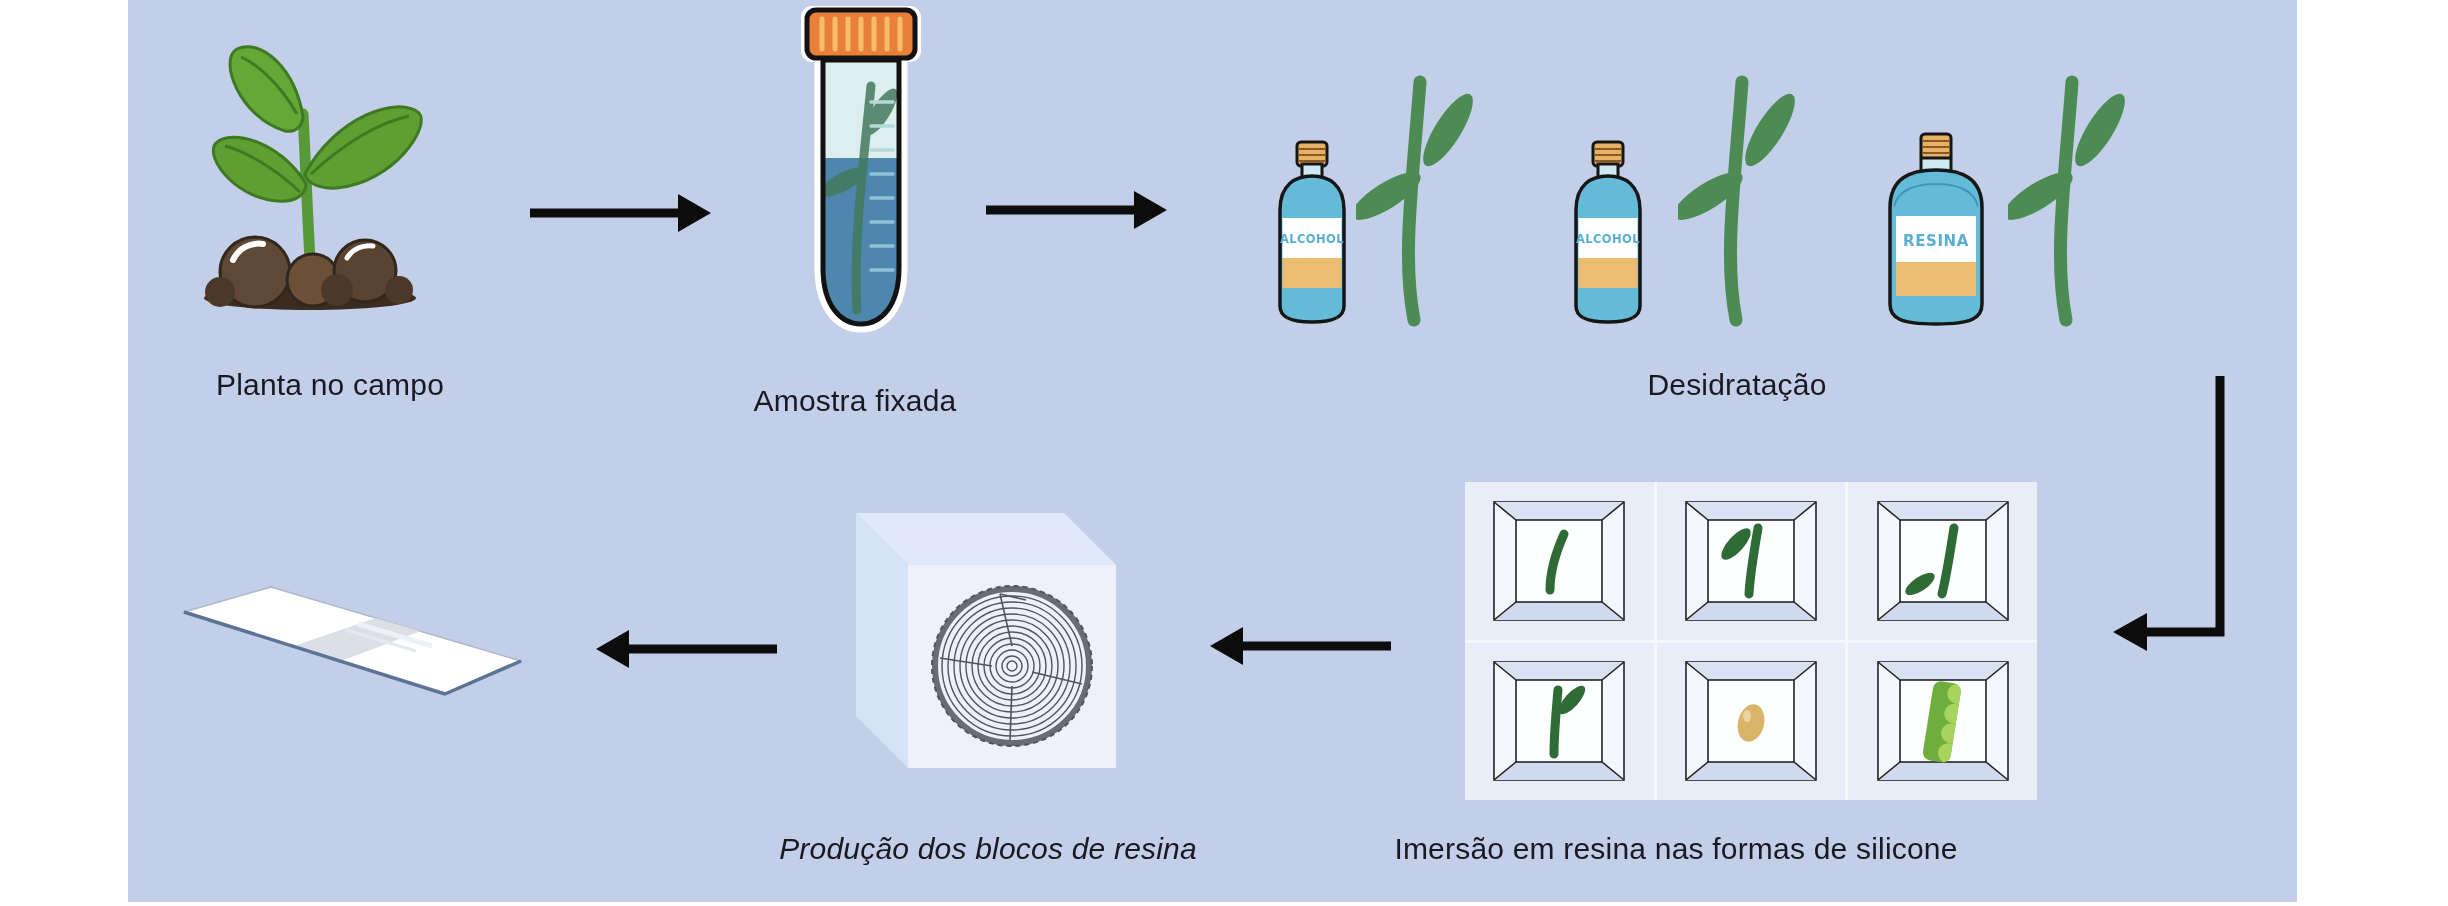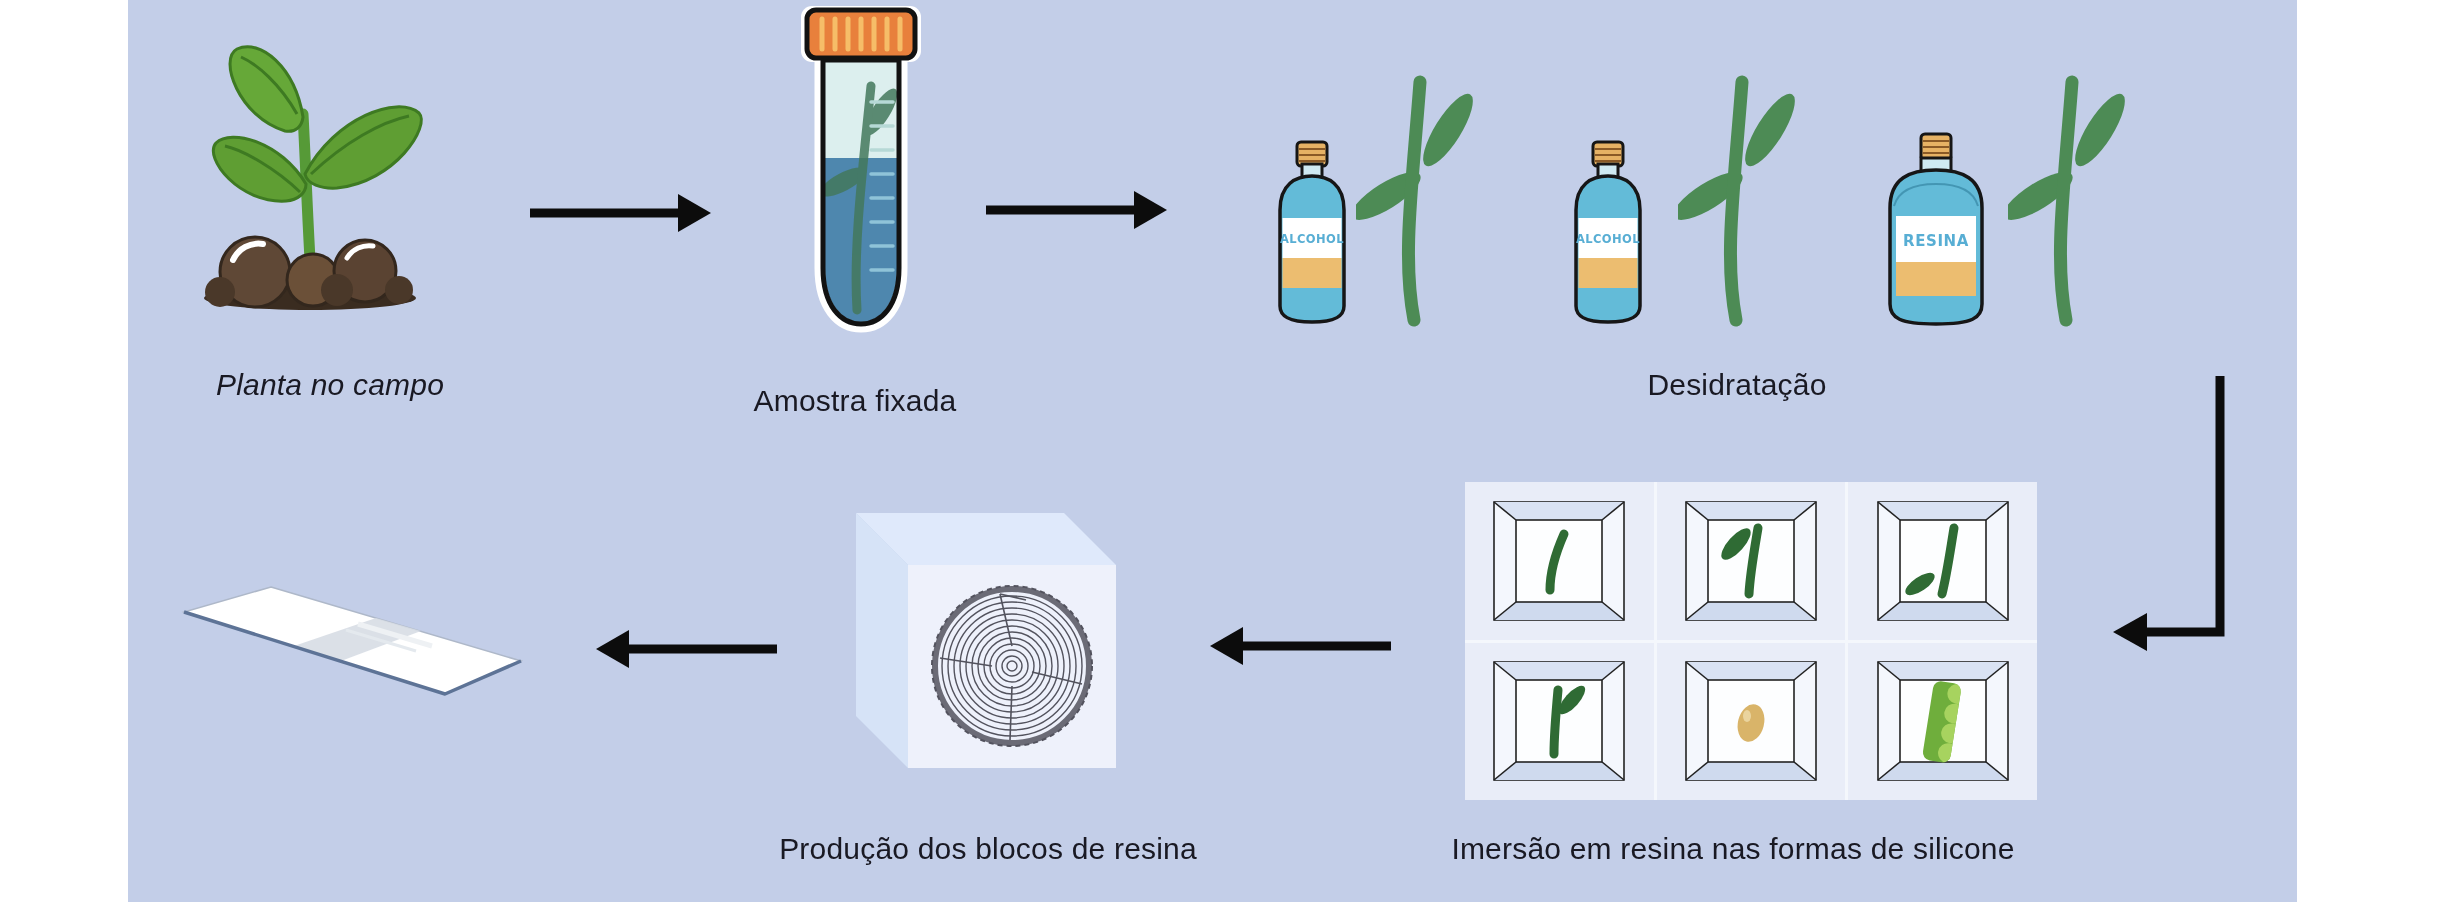--- a/index.html
+++ b/index.html
@@ -77,21 +77,21 @@
     <ellipse cx="125" cy="276" rx="106" ry="12" fill="#3a2c20"></ellipse>
     <circle cx="70" cy="250" r="35" fill="#5f4836" stroke="#33271d" stroke-width="3"></circle>
     <circle cx="128" cy="258" r="26" fill="#6b5038" stroke="#33271d" stroke-width="3"></circle>
     <circle cx="180" cy="249" r="31" fill="#5a4332" stroke="#33271d" stroke-width="3"></circle>
     <circle cx="35" cy="270" r="15" fill="#4a3829"></circle>
     <circle cx="152" cy="268" r="16" fill="#4a3829"></circle>
     <circle cx="214" cy="268" r="14" fill="#4a3829"></circle>
     <path d="M48,238 A28 28 0 0 1 78,222" stroke="#ffffff" stroke-width="6" stroke-linecap="round" fill="none"></path>
     <path d="M162,236 A26 26 0 0 1 188,224" stroke="#ffffff" stroke-width="5" stroke-linecap="round" fill="none"></path>
   </svg>
-  <div class="step-label" style="left:202px;top:368px;font-style:italic;">Planta no campo</div>
+  <div class="step-label" style="left:202px;top:368px;">Planta no campo</div>
 
   <svg class="abs" style="left:400px;top:191px;" width="185" height="44" viewBox="0 0 185 44">
     <line x1="2" y1="22" x2="154" y2="22" stroke="#0c0c0c" stroke-width="9"></line>
     <polygon points="150,3 183,22 150,41" fill="#0c0c0c"></polygon>
   </svg>
 
   <svg class="abs" style="left:667px;top:6px;" width="132" height="334" viewBox="0 0 132 334">
     <rect x="6" y="0" width="120" height="56" rx="11" fill="#ffffff"></rect>
     <path d="M28,54 L28,262 C28,300 46,318 66,318 C86,318 104,300 104,262 L104,54 Z" fill="#ffffff" stroke="#ffffff" stroke-width="17"></path>
     <path d="M28,54 L28,262 C28,300 46,318 66,318 C86,318 104,300 104,262 L104,54 Z" fill="#dcefee" stroke="none"></path>
@@ -220,21 +220,21 @@
           <g clip-path="url(#podClip)">
             <circle cx="85" cy="38" r="10" fill="#a7d35f"></circle>
             <circle cx="85" cy="58" r="10" fill="#a7d35f"></circle>
             <circle cx="85" cy="78" r="10" fill="#a7d35f"></circle>
             <circle cx="85" cy="98" r="10" fill="#a7d35f"></circle>
           </g>
         </g>
       </svg>
     </div>
   </div>
-  <div class="step-label" style="left:1605px;top:832px;">Imersão em resina nas formas de silicone</div>
+  <div class="step-label" style="left:1548px;top:832px;">Imersão em resina nas formas de silicone</div>
 
   <svg class="abs" style="left:1080px;top:624px;" width="185" height="44" viewBox="0 0 185 44">
     <line x1="31" y1="22" x2="183" y2="22" stroke="#0c0c0c" stroke-width="9"></line>
     <polygon points="35,3 2,22 35,41" fill="#0c0c0c"></polygon>
   </svg>
 
   <svg class="abs" style="left:722px;top:508px;" width="270" height="266" viewBox="0 0 270 266">
     <polygon points="58,57 266,57 214,5 6,5" fill="#dfe9fb"></polygon>
     <polygon points="6,5 58,57 58,260 6,208" fill="#d6e3f7"></polygon>
     <rect x="58" y="57" width="208" height="203" fill="#eef1fb"></rect>
@@ -253,21 +253,21 @@
       <circle cx="162" cy="158" r="16" stroke-width="1.4"></circle>
       <circle cx="162" cy="158" r="10" stroke-width="1.4"></circle>
       <circle cx="162" cy="158" r="5" stroke-width="1.4"></circle>
       <line x1="162" y1="138" x2="150" y2="86" stroke-width="1.6"></line>
       <line x1="150" y1="86" x2="176" y2="92" stroke-width="1.6"></line>
       <line x1="162" y1="178" x2="160" y2="232" stroke-width="1.6"></line>
       <line x1="142" y1="158" x2="90" y2="150" stroke-width="1.6"></line>
       <line x1="182" y1="164" x2="232" y2="176" stroke-width="1.6"></line>
     </g>
   </svg>
-  <div class="step-label" style="left:860px;top:832px;">Produção dos blocos de resina</div>
+  <div class="step-label" style="left:860px;top:832px;font-style:italic;">Produção dos blocos de resina</div>
 
   <svg class="abs" style="left:466px;top:627px;" width="185" height="44" viewBox="0 0 185 44">
     <line x1="31" y1="22" x2="183" y2="22" stroke="#0c0c0c" stroke-width="9"></line>
     <polygon points="35,3 2,22 35,41" fill="#0c0c0c"></polygon>
   </svg>
 
   <svg class="abs" style="left:42px;top:575px;" width="370" height="130" viewBox="0 0 370 130">
     <polygon points="101,12 351,86 275,119 14,37" fill="#ffffff" stroke="#aeb8c9" stroke-width="1.5"></polygon>
     <polygon points="206,43 251,56 171,86 124,71" fill="#d7dde4" opacity="0.9"></polygon>
     <line x1="188" y1="49" x2="262" y2="71" stroke="#eef1f4" stroke-width="5"></line>

